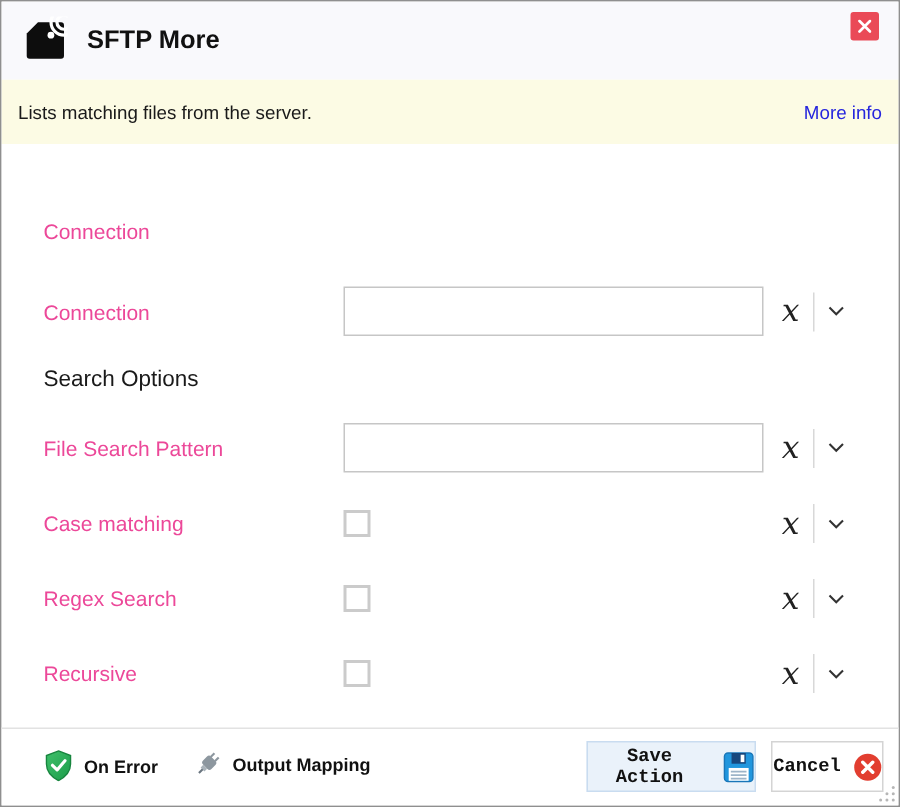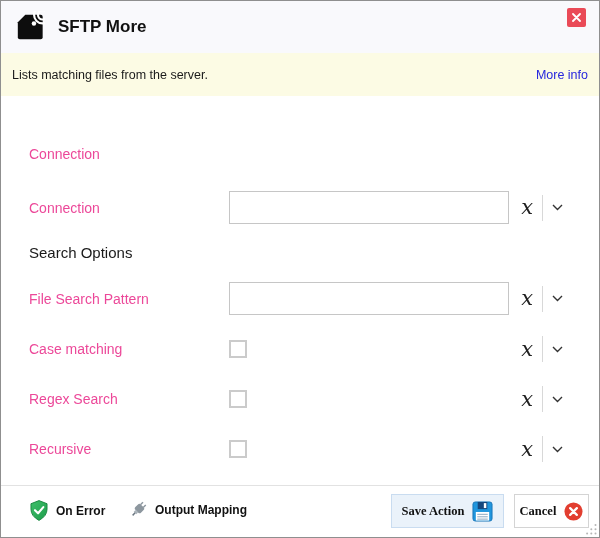--- a/index.html
+++ b/index.html
@@ -53,21 +53,21 @@
   .conn-text { font-size:12px; font-weight:bold; color:#111; }
   
   .footer {
     position:absolute; left:0; right:0; bottom:0; height:52px;
     border-top:1px solid #e2e2e2; background:#fff;
   }
   .foot-group { position:absolute; display:flex; align-items:center; gap:7px; top:14px; cursor:pointer; }
   .foot-label { font-size:12px; font-weight:bold; color:#111; }
   .btn {
     position:absolute; top:8px; height:34px; display:flex; align-items:center;
-    justify-content:center; gap:8px; font-family:Liberation Serif, serif;
+    justify-content:center; gap:8px; font-family:Liberation Mono, monospace;
     font-size:12.5px; font-weight:600; color:#111; cursor:pointer;
   }
   .btn-save { left:390px; width:113px; background:#eaf2fa; border:1px solid #c9dcf0; }
   .btn-cancel { left:513px; width:75px; background:#fff; border:1px solid #d4d4d4;align-items:center; }
   .grip { position:absolute; right:2px; bottom:2px; }
 </style>
 </head>
 <body>
 
 <div class="window">

